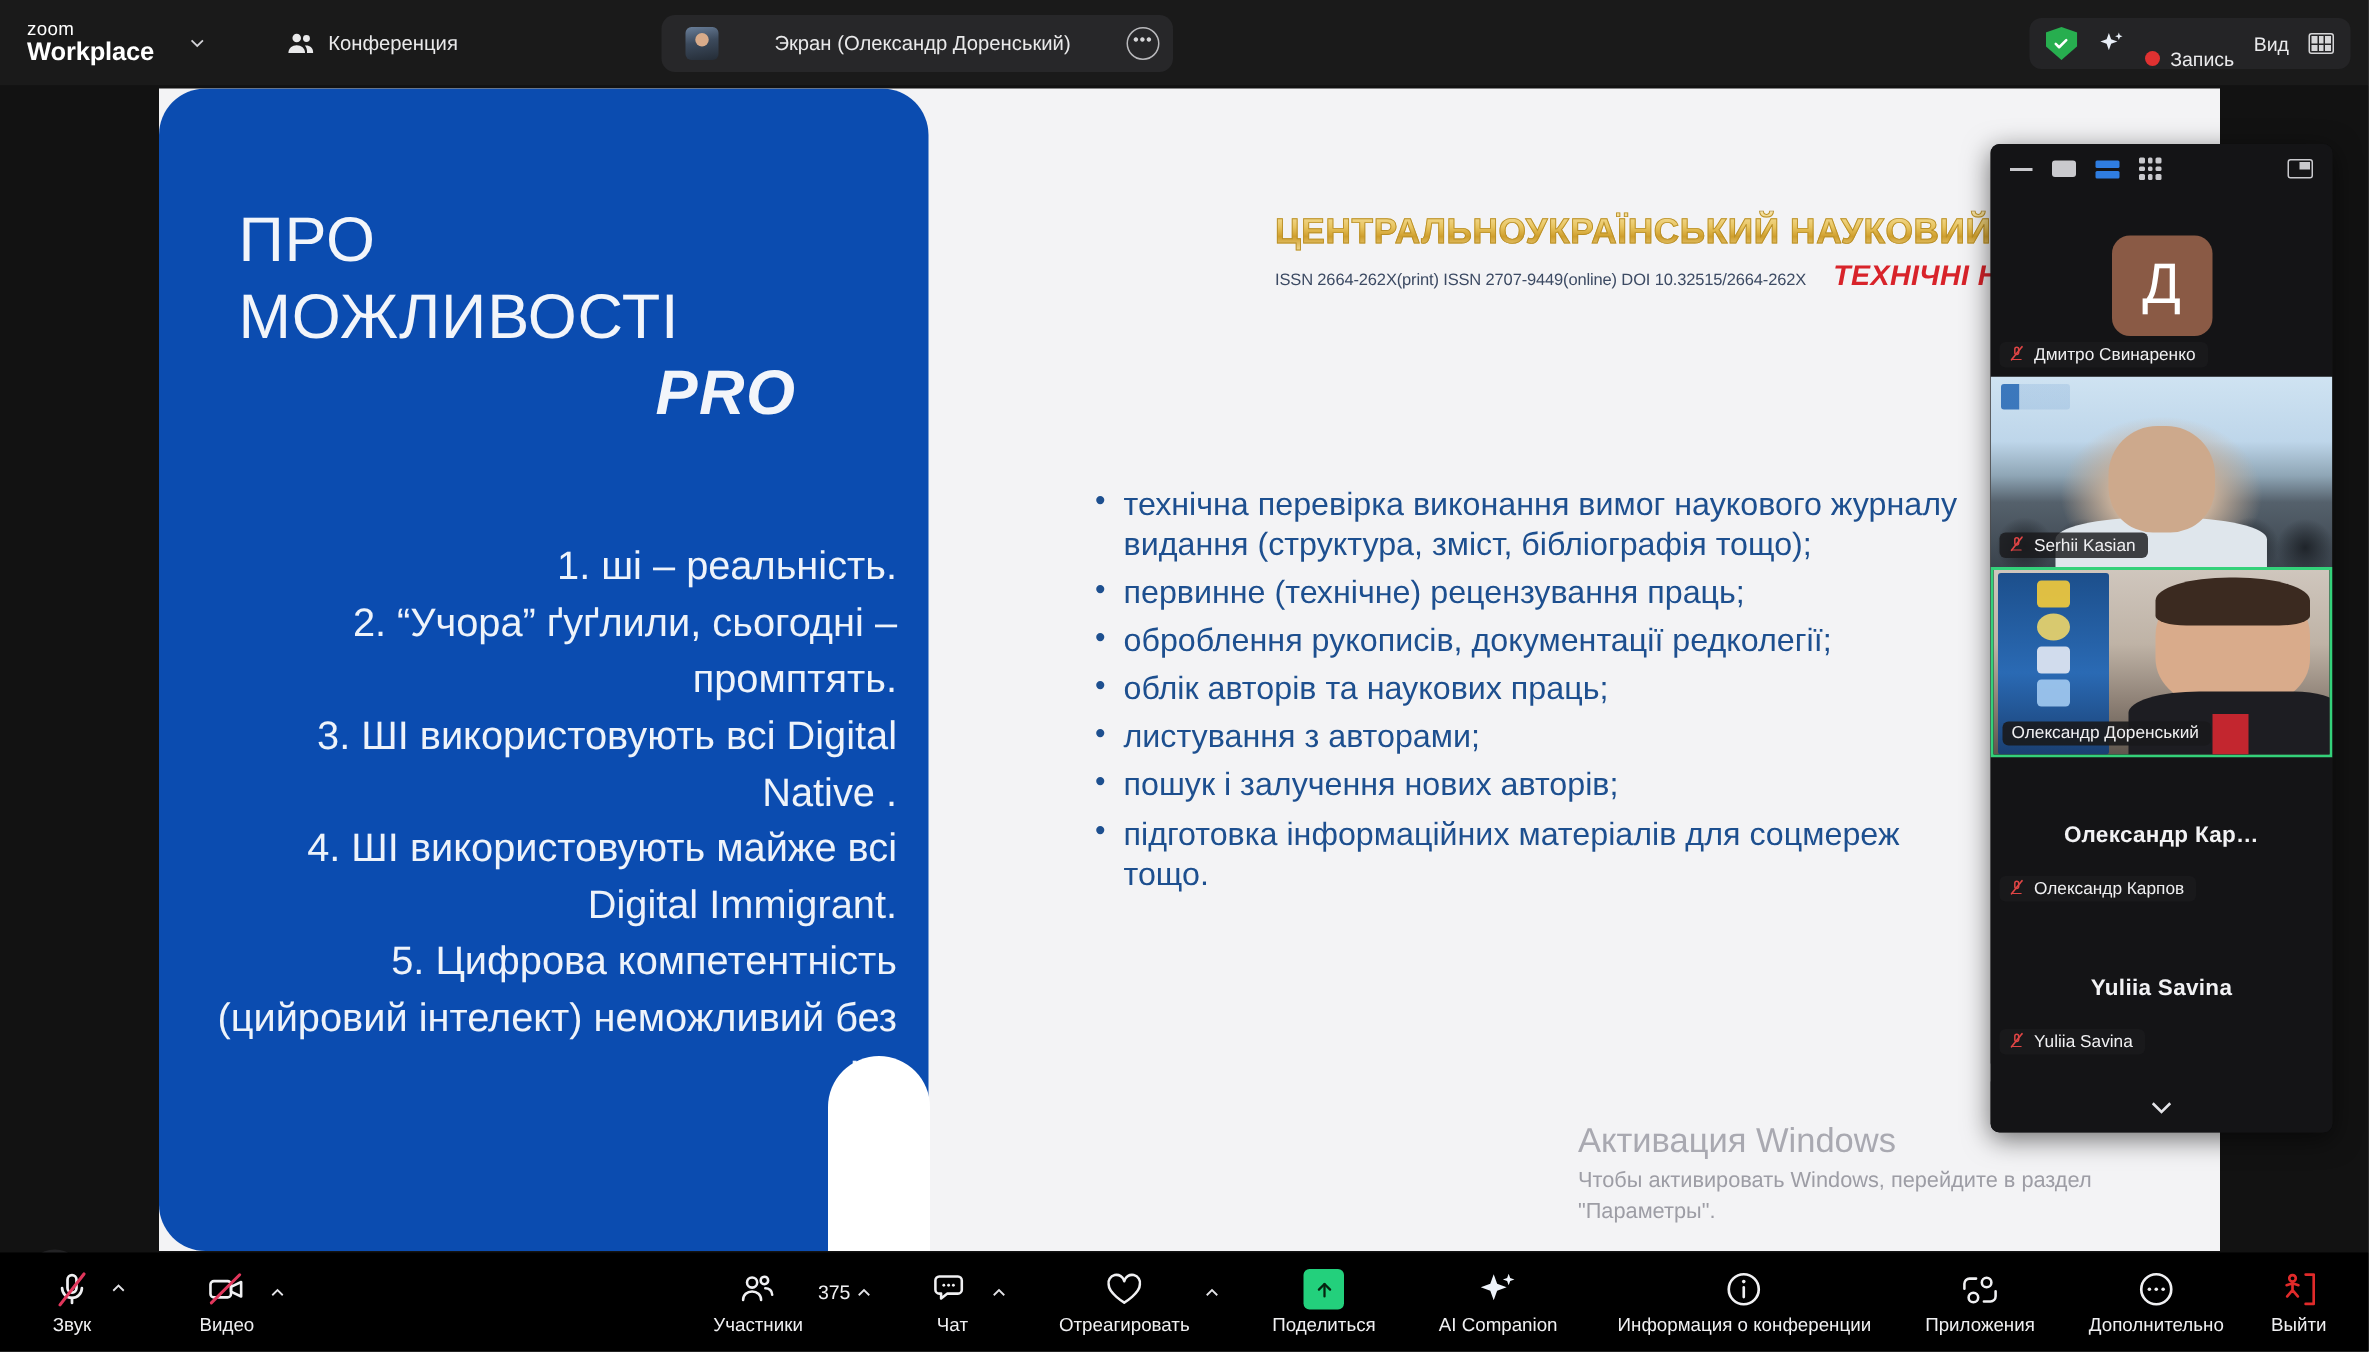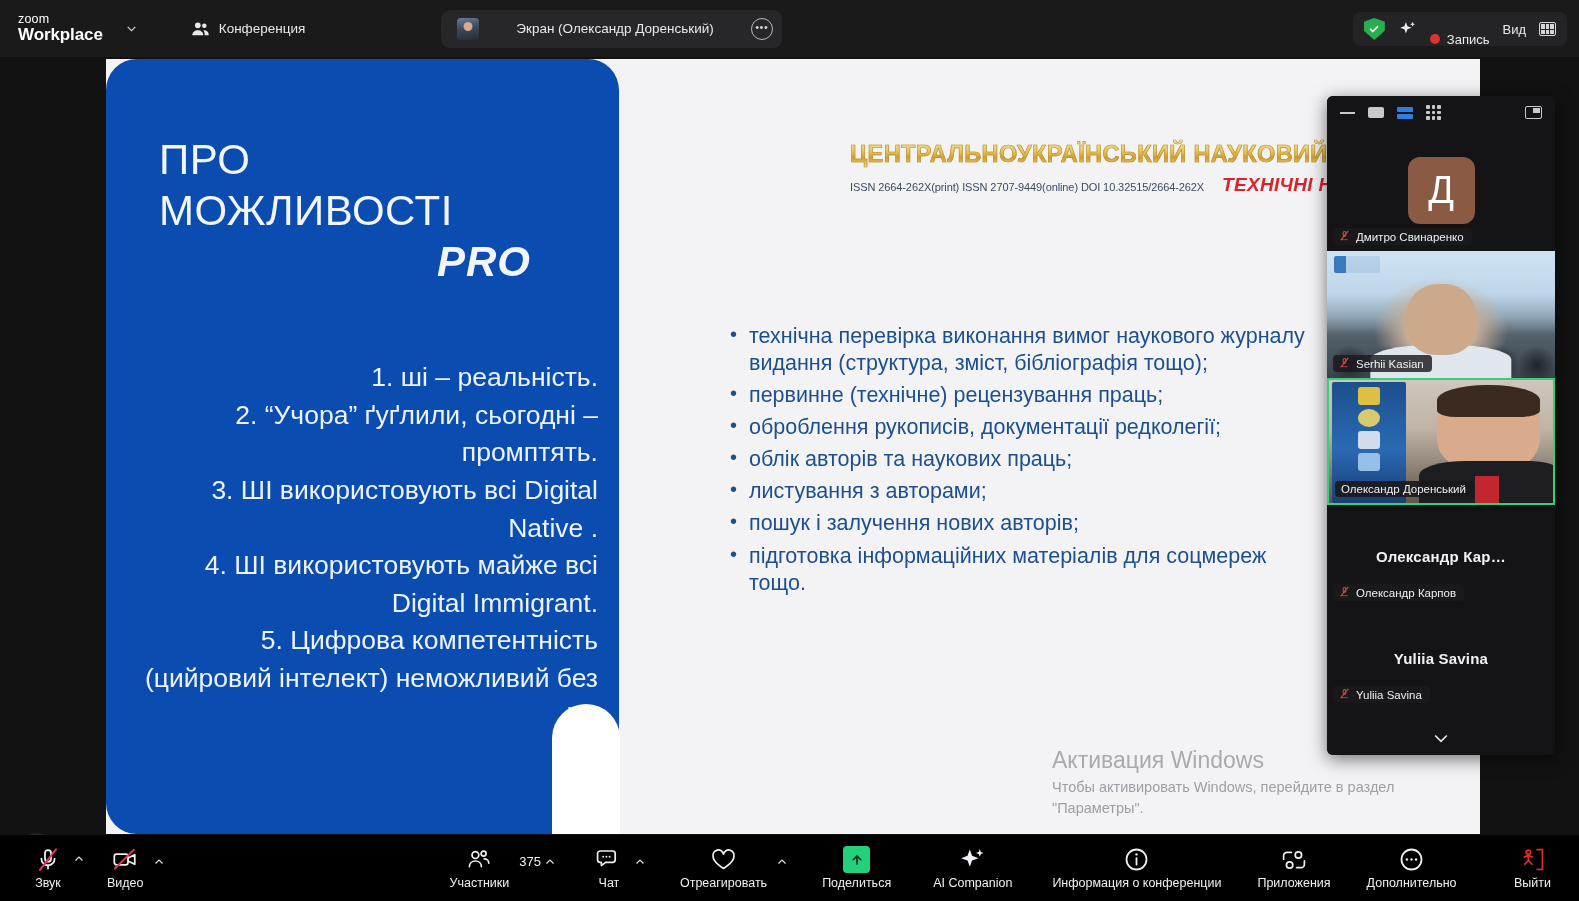--- a/index.html
+++ b/index.html
@@ -546,21 +546,21 @@
       </span>
       <span>Звук</span>
     </div>
     <div class="tb-caret">
       <svg width="12" height="12" viewBox="0 0 24 24" fill="none" stroke="#e2e2e6" stroke-width="2.4">
           <path d="M5 15l7-7 7 7"></path>
         </svg>
     </div>
   </div>
 
-  <div class="tb-group" style="margin-left:14px;">
+  <div class="tb-group" style="margin-left:40px;">
     <div class="tb-item">
       <span class="tb-ico">
         <svg width="27" height="25" viewBox="0 0 28 24" fill="none" stroke="#f0f0f2" stroke-width="1.8" stroke-linejoin="round">
           <rect x="2.4" y="6.4" width="14.2" height="11.2" rx="2.4"></rect>
           <path d="M16.6 10.4l7-3.4v10l-7-3.4z"></path>
           <path d="M3 21.4L22.6 2" stroke="#e0365b" stroke-width="2.1" stroke-linecap="round"></path>
         </svg>
       </span>
       <span>Видео</span>
     </div>

